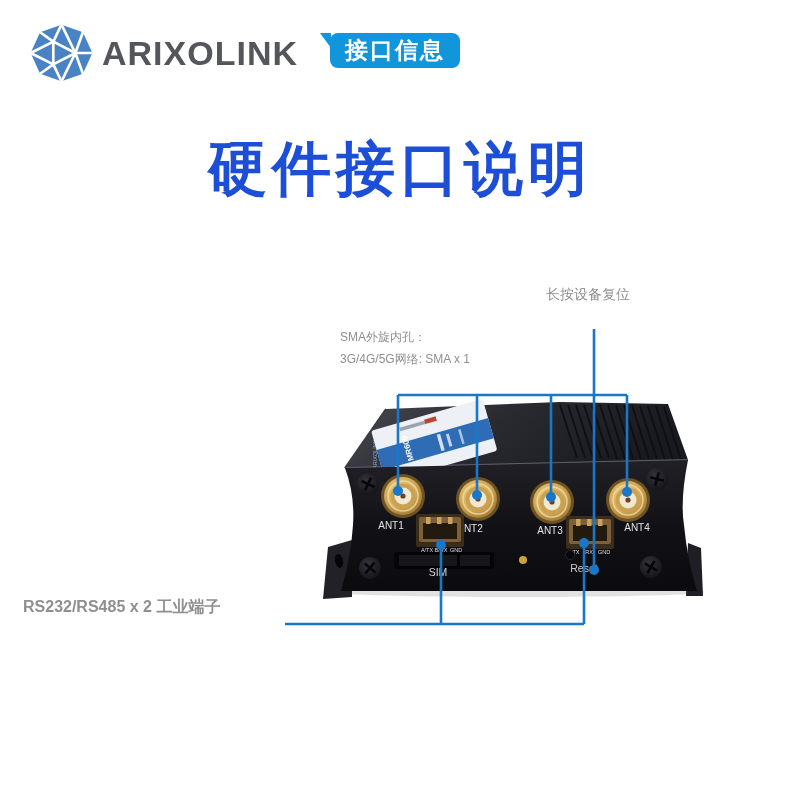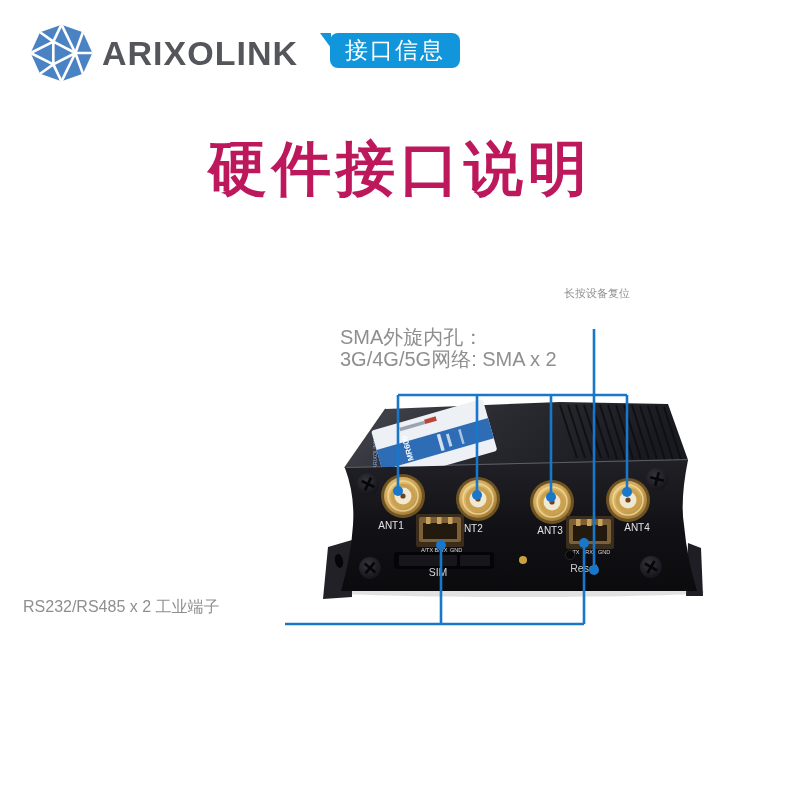--- a/index.html
+++ b/index.html
@@ -6,37 +6,37 @@
   body{
     width:800px;height:800px;position:relative;background:#ffffff;
     font-family:"Liberation Sans","DejaVu Sans",sans-serif;overflow:hidden;
   }
   
   .logo-row{position:absolute;left:30px;top:24px;display:flex;align-items:center;gap:9px;}
   .logo-gem{width:63px;height:58px;display:block;}
   .brand-text{font-size:34px;font-weight:700;color:#54565c;letter-spacing:1px;line-height:58px;}
   .badge{
     position:absolute;left:330px;top:33px;height:35px;line-height:35px;
-    background:#1296db;color:#fff;font-size:23px;font-weight:400;letter-spacing:2px;
+    background:#1296db;color:#fff;font-size:23px;font-weight:700;letter-spacing:2px;
     padding:0 15px;border-radius:8px;
   }
   .badge::before{
     content:"";position:absolute;left:-10px;top:0;width:0;height:0;
     border-right:11px solid #1296db;border-bottom:15px solid transparent;
   }
   
   .page-title{
     position:absolute;left:0;top:90px;width:800px;text-align:center;
-    font-size:59px;font-weight:700;color:#be185d;letter-spacing:5px;
+    font-size:59px;font-weight:700;color:#1d4ed8;letter-spacing:5px;
   }
   
   .note{position:absolute;color:#8f8f8f;}
-  .note-reset{left:564px;top:286px;font-size:11px;}
-  .note-sma{left:340px;top:326px;font-size:20px;line-height:22px;}
-  .note-serial{left:23px;top:595px;font-size:16px;line-height:23.5px;}
+  .note-reset{left:546px;top:286px;font-size:14px;}
+  .note-sma{left:340px;top:326px;font-size:12px;line-height:22px;}
+  .note-serial{left:23px;top:595px;font-size:16px;line-height:23.5px;font-weight:bold;}
   
   .device-svg{position:absolute;left:0;top:0;width:800px;height:800px;}
 </style>
 </head>
 <body>
 
 <div class="logo-row">
   <svg class="logo-gem" viewBox="0 0 100 92" aria-hidden="true">
     <path d="M50,1 L84,13 L99,46 L84,79 L50,91 L16,79 L1,46 L16,13 Z" fill="#4a83c4"></path>
     <g stroke="#ffffff" stroke-width="4.2" fill="none" stroke-linejoin="round">
@@ -49,21 +49,21 @@
 </div>
 
 <div class="badge">接口信息</div>
 
 <h1 class="page-title">硬件接口说明</h1>
 
 <div class="note note-reset">长按设备复位</div>
 
 <div class="note note-sma">
   <div>SMA外旋内孔：</div>
-  <div>3G/4G/5G网络: SMA x 2</div>
+  <div>3G/4G/5G网络: SMA x 1</div>
 </div>
 
 <div class="note note-serial">
   <div>RS232/RS485 x 2 工业端子</div>
 </div>
 
 <svg class="device-svg" viewBox="0 0 800 800">
   <defs>
     <linearGradient id="gTop" x1="0" y1="0" x2="1" y2="0.25">
       <stop offset="0" stop-color="#4a4a54"></stop>

